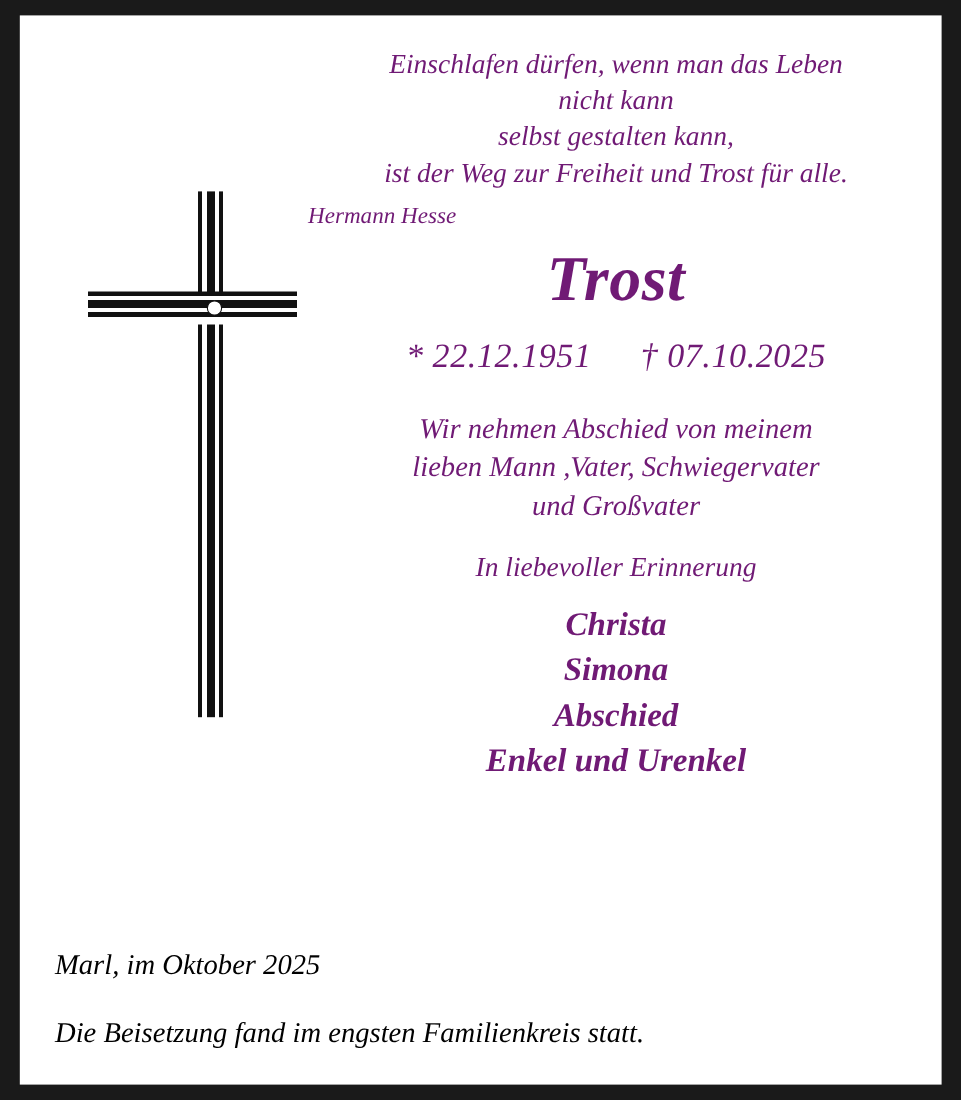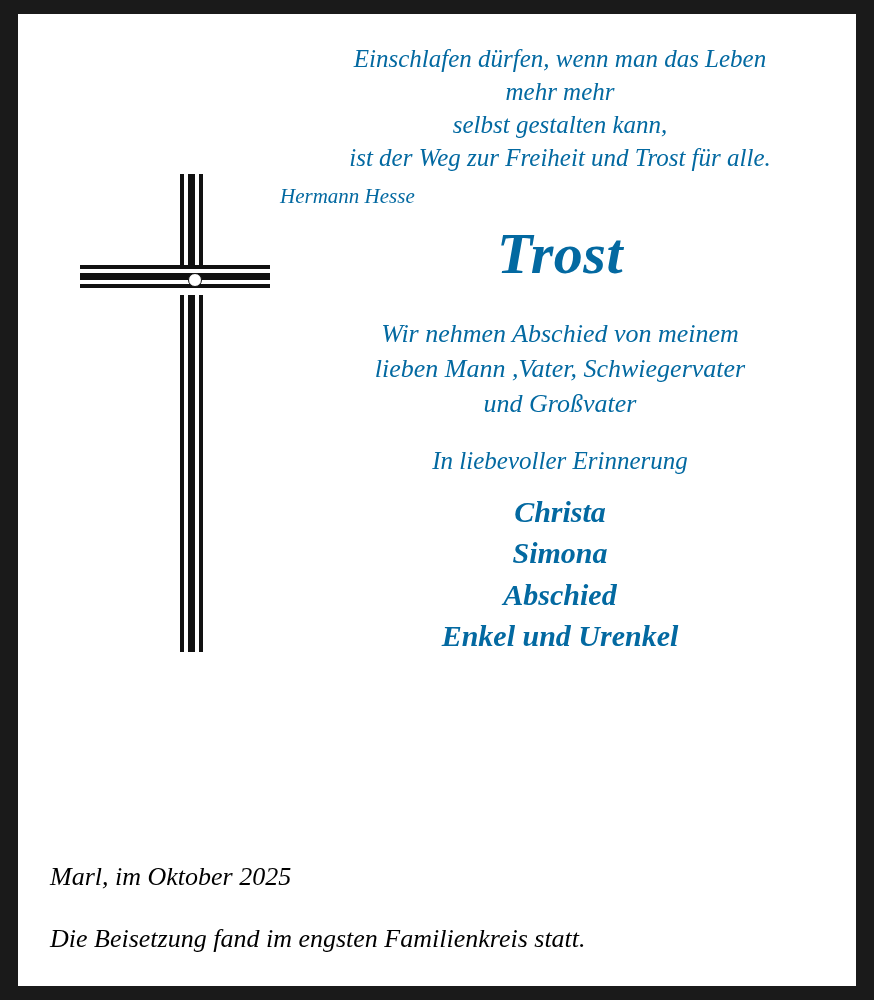--- a/index.html
+++ b/index.html
@@ -77,21 +77,21 @@
     border: 1px solid #111;
     box-sizing: border-box;
   }
 
   .content {
     position: absolute;
     left: 262px;
     top: 28px;
     width: 560px;
     text-align: center;
-    color: #0369a1;
+    color: #701a75;
   }
   .verse {
     font-style: italic;
     font-size: 25px;
     line-height: 1.32;
     margin: 0;
   }
   .verse-line {
     display: block;
   }
@@ -165,31 +165,36 @@
     <div class="cross-wrap">
       <div class="cross-v"></div>
       <div class="cross-h"></div>
       <div class="cross-dot"></div>
     </div>
 
     <div class="content">
 
       <div class="verse">
         <span class="verse-line">Einschlafen dürfen, wenn man das Leben</span>
-        <span class="verse-line">mehr mehr</span>
+        <span class="verse-line">nicht kann</span>
         <span class="verse-line">selbst gestalten kann,</span>
         <span class="verse-line">ist der Weg zur Freiheit und Trost für alle.</span>
       </div>
 
       <div class="author">Hermann Hesse</div>
 
       <div class="name">
         <div>Trost</div>
       </div>
 
+      <div class="dates">
+        <span>* 22.12.1951</span>
+        <span class="gap"></span>
+        <span>† 07.10.2025</span>
+      </div>
 
       <div class="message">
         <span class="verse-line">Wir nehmen Abschied von meinem</span>
         <span class="verse-line">lieben Mann ,Vater, Schwiegervater</span>
         <span class="verse-line">und Großvater</span>
       </div>
 
       <div class="memory">In liebevoller Erinnerung</div>
 
       <div class="survivors">

